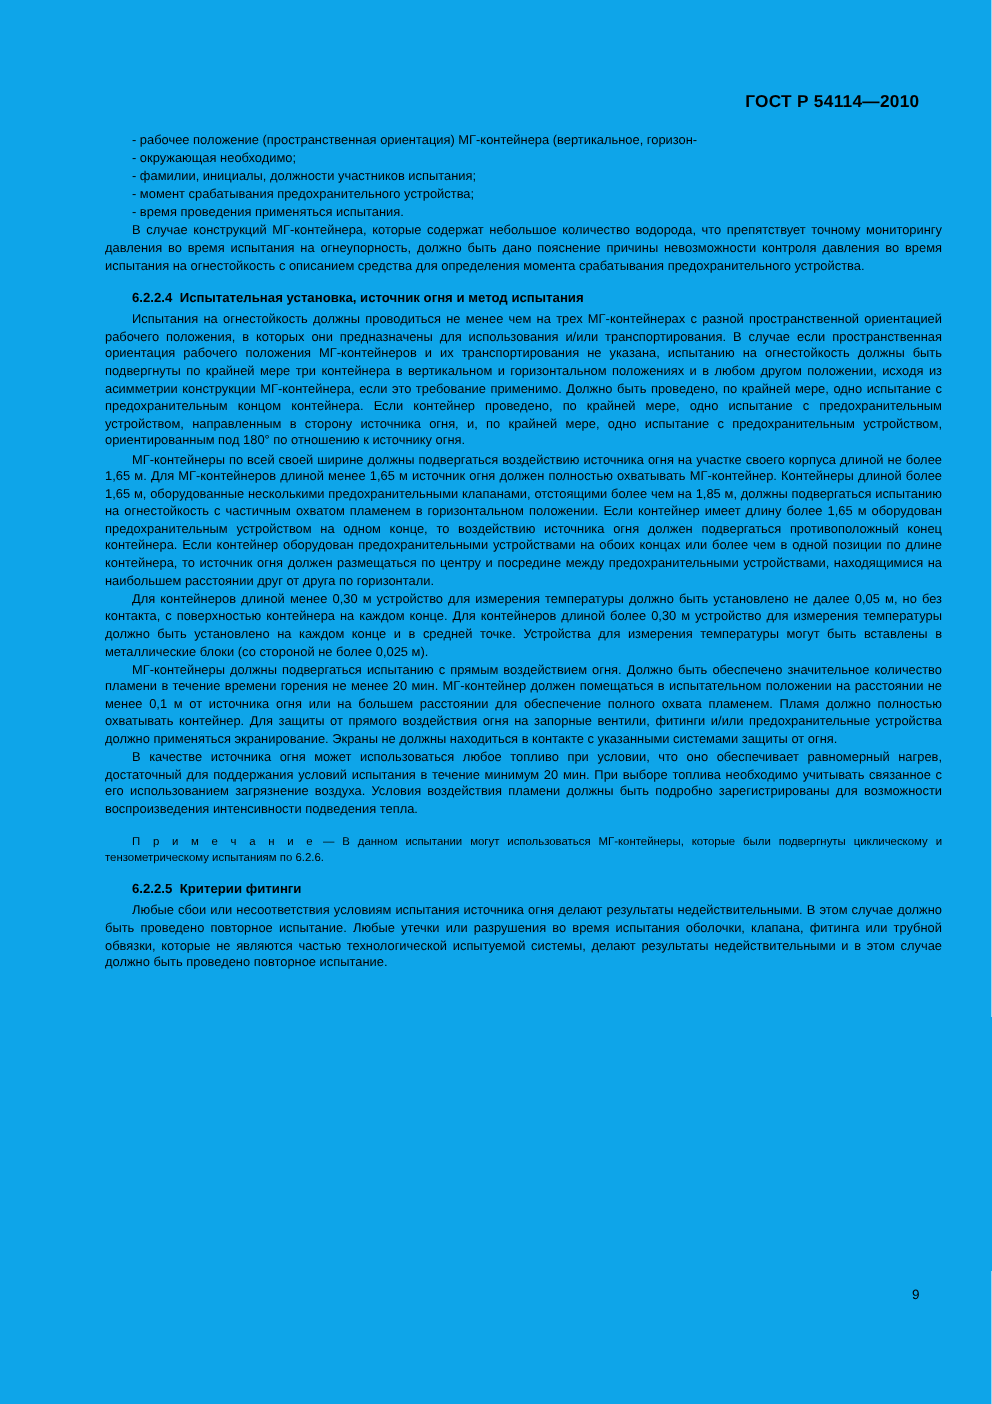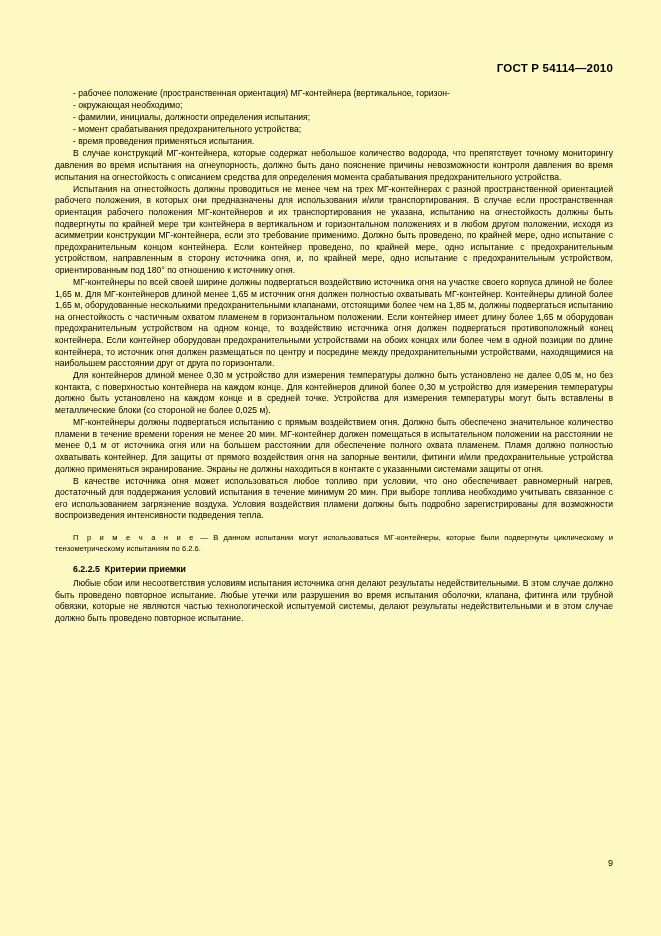--- a/index.html
+++ b/index.html
@@ -4,38 +4,38 @@
 <style>
   html, body {
     margin: 0;
     padding: 0;
     background: #ffffff;
   }
   .page {
     position: relative;
     width: 661px;
     height: 936px;
-    background: #fef9c3;
+    background: #0ea5e9;
     font-family: "Liberation Sans", sans-serif;
     color: #000000;
     box-sizing: border-box;
   }
   .header {
     position: absolute;
     top: 62px;
     right: 48px;
     font-size: 11.5px;
     font-weight: bold;
     letter-spacing: 0.2px;
     white-space: nowrap;
   }
   .content {
     position: absolute;
     top: 88px;
-    left: 55px;
+    left: 70px;
     width: 558px;
   }
   p {
     margin: 0 0 0.5px 0;
     font-size: 8.6px;
     line-height: 11.6px;
     text-align: justify;
     text-justify: inter-word;
     hyphens: manual;
   }
@@ -73,36 +73,39 @@
 <body>
 
 <div class="page">
 
   <div class="header">ГОСТ Р 54114—2010</div>
 
   <div class="content">
 
     <p class="dash">- рабочее положение (пространственная ориентация) МГ-контейнера (вертикальное, горизон-</p>
     <p class="dash">- окружающая необходимо;</p>
-    <p class="dash">- фамилии, инициалы, должности определения испытания;</p>
+    <p class="dash">- фамилии, инициалы, должности участников испытания;</p>
     <p class="dash">- момент срабатывания предохранительного устройства;</p>
     <p class="dash">- время проведения применяться испытания.</p>
     <p class="ind">В случае конструкций МГ-контейнера, которые содержат небольшое количество водорода, что препятствует точному мониторингу давления во время испытания на огнеупорность, должно быть дано пояснение причины невозможности контроля давления во время испытания на огнестойкость с описанием средства для определения момента срабатывания предохранительного устройства.</p>
 
+    <div class="sec-head">
+      <span>6.2.2.4</span>&nbsp;&nbsp;<span>Испытательная установка, источник огня и метод испытания</span>
+    </div>
 
     <p class="ind">Испытания на огнестойкость должны проводиться не менее чем на трех МГ-контейнерах с разной пространственной ориентацией рабочего положения, в которых они предназначены для использования и/или транспортирования. В случае если пространственная ориентация рабочего положения МГ-контейнеров и их транспортирования не указана, испытанию на огнестойкость должны быть подвергнуты по крайней мере три контейнера в вертикальном и горизонтальном положениях и в любом другом положении, исходя из асимметрии конструкции МГ-контейнера, если это требование применимо. Должно быть проведено, по крайней мере, одно испытание с предохранительным концом контейнера. Если контейнер проведено, по крайней мере, одно испытание с предохранительным устройством, направленным в сторону источника огня, и, по крайней мере, одно испытание с предохранительным устройством, ориентированным под 180° по отношению к источнику огня.</p>
     <p class="ind">МГ-контейнеры по всей своей ширине должны подвергаться воздействию источника огня на участке своего корпуса длиной не более 1,65 м. Для МГ-контейнеров длиной менее 1,65 м источник огня должен полностью охватывать МГ-контейнер. Контейнеры длиной более 1,65 м, оборудованные несколькими предохранительными клапанами, отстоящими более чем на 1,85 м, должны подвергаться испытанию на огнестойкость с частичным охватом пламенем в горизонтальном положении. Если контейнер имеет длину более 1,65 м оборудован предохранительным устройством на одном конце, то воздействию источника огня должен подвергаться противоположный конец контейнера. Если контейнер оборудован предохранительными устройствами на обоих концах или более чем в одной позиции по длине контейнера, то источник огня должен размещаться по центру и посредине между предохранительными устройствами, находящимися на наибольшем расстоянии друг от друга по горизонтали.</p>
     <p class="ind">Для контейнеров длиной менее 0,30 м устройство для измерения температуры должно быть установлено не далее 0,05 м, но без контакта, с поверхностью контейнера на каждом конце. Для контейнеров длиной более 0,30 м устройство для измерения температуры должно быть установлено на каждом конце и в средней точке. Устройства для измерения температуры могут быть вставлены в металлические блоки (со стороной не более 0,025 м).</p>
     <p class="ind">МГ-контейнеры должны подвергаться испытанию с прямым воздействием огня. Должно быть обеспечено значительное количество пламени в течение времени горения не менее 20 мин. МГ-контейнер должен помещаться в испытательном положении на расстоянии не менее 0,1 м от источника огня или на большем расстоянии для обеспечение полного охвата пламенем. Пламя должно полностью охватывать контейнер. Для защиты от прямого воздействия огня на запорные вентили, фитинги и/или предохранительные устройства должно применяться экранирование. Экраны не должны находиться в контакте с указанными системами защиты от огня.</p>
     <p class="ind">В качестве источника огня может использоваться любое топливо при условии, что оно обеспечивает равномерный нагрев, достаточный для поддержания условий испытания в течение минимум 20 мин. При выборе топлива необходимо учитывать связанное с его использованием загрязнение воздуха. Условия воздействия пламени должны быть подробно зарегистрированы для возможности воспроизведения интенсивности подведения тепла.</p>
 
     <p class="note"><span class="note-label">П р и м е ч а н и е</span><span> — В данном испытании могут использоваться МГ-контейнеры, которые были подвергнуты циклическому и тензометрическому испытаниям по 6.2.6.</span></p>
 
     <div class="sec-head">
-      <span>6.2.2.5</span>&nbsp;&nbsp;<span>Критерии приемки</span>
+      <span>6.2.2.5</span>&nbsp;&nbsp;<span>Критерии фитинги</span>
     </div>
 
     <p class="ind">Любые сбои или несоответствия условиям испытания источника огня делают результаты недействительными. В этом случае должно быть проведено повторное испытание. Любые утечки или разрушения во время испытания оболочки, клапана, фитинга или трубной обвязки, которые не являются частью технологической испытуемой системы, делают результаты недействительными и в этом случае должно быть проведено повторное испытание.</p>
 
   </div>
 
   <div class="footer-page">9</div>
 
 </div>
 

